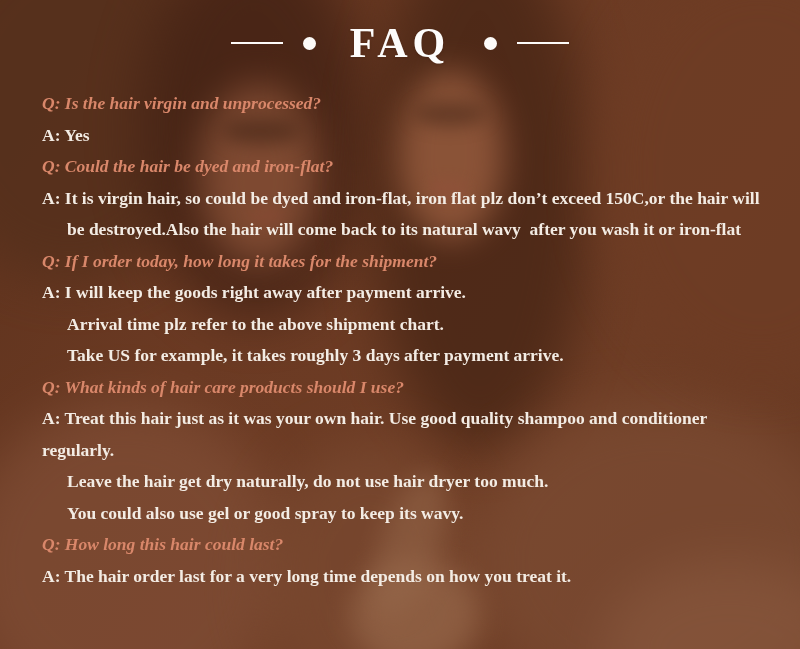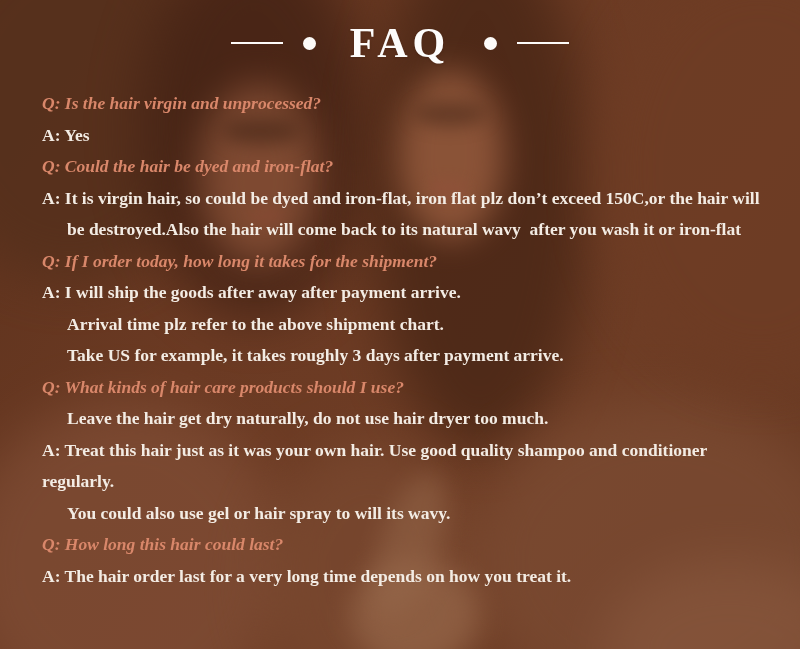--- a/index.html
+++ b/index.html
@@ -147,30 +147,30 @@
       </div>
 
       <div>
         <div class="line q-line">Q: Could the hair be dyed and iron-flat?</div>
         <div class="line a-line">A: It is virgin hair, so could be dyed and iron-flat, iron flat plz don’t exceed 150C,or the hair will</div>
         <div class="line a-line a-cont">be destroyed.Also the hair will come back to its natural wavy  after you wash it or iron-flat</div>
       </div>
 
       <div>
         <div class="line q-line">Q: If I order today, how long it takes for the shipment?</div>
-        <div class="line a-line">A: I will ship the goods after away after payment arrive.</div>
+        <div class="line a-line">A: I will keep the goods right away after payment arrive.</div>
         <div class="line a-line a-cont">Arrival time plz refer to the above shipment chart.</div>
         <div class="line a-line a-cont">Take US for example, it takes roughly 3 days after payment arrive.</div>
       </div>
 
       <div>
         <div class="line q-line">Q: What kinds of hair care products should I use?</div>
+        <div class="line a-line">A: Treat this hair just as it was your own hair. Use good quality shampoo and conditioner regularly.</div>
         <div class="line a-line a-cont">Leave the hair get dry naturally, do not use hair dryer too much.</div>
-        <div class="line a-line">A: Treat this hair just as it was your own hair. Use good quality shampoo and conditioner regularly.</div>
-        <div class="line a-line a-cont">You could also use gel or hair spray to will its wavy.</div>
+        <div class="line a-line a-cont">You could also use gel or good spray to keep its wavy.</div>
       </div>
 
       <div>
         <div class="line q-line">Q: How long this hair could last?</div>
         <div class="line a-line">A: The hair order last for a very long time depends on how you treat it.</div>
       </div>
 
     </div>
   </div>
 </div>

